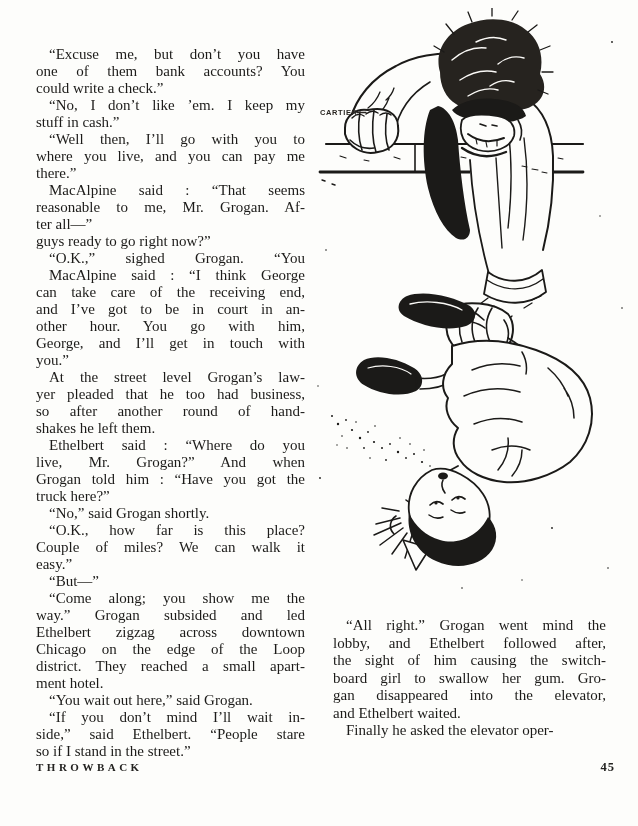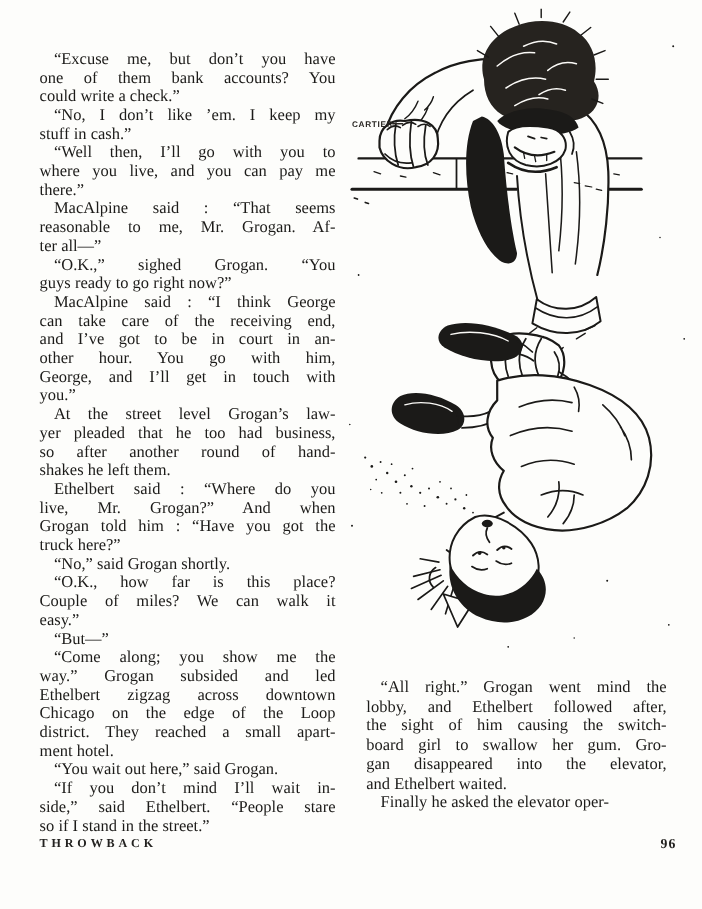--- a/index.html
+++ b/index.html
@@ -63,22 +63,22 @@
         <span class="tline tfirst">“Well then, I’ll go with you to</span>
         <span class="tline">where you live, and you can pay me</span>
         <span class="tline tlast">there.”</span>
       </p>
       <p class="para">
         <span class="tline tfirst">MacAlpine said : “That seems</span>
         <span class="tline">reasonable to me, Mr. Grogan.  Af-</span>
         <span class="tline tlast">ter all—”</span>
       </p>
       <p class="para">
+        <span class="tline tlast">guys ready to go right now?”</span>
         <span class="tline tfirst">“O.K.,” sighed Grogan.  “You</span>
-        <span class="tline tlast">guys ready to go right now?”</span>
       </p>
       <p class="para">
         <span class="tline tfirst">MacAlpine said : “I think George</span>
         <span class="tline">can take care of the receiving end,</span>
         <span class="tline">and I’ve got to be in court in an-</span>
         <span class="tline">other hour.  You go with him,</span>
         <span class="tline">George, and I’ll get in touch with</span>
         <span class="tline tlast">you.”</span>
       </p>
       <p class="para">
@@ -271,15 +271,15 @@
         <span class="tline">board girl to swallow her gum.  Gro-</span>
         <span class="tline">gan disappeared into the elevator,</span>
         <span class="tline tlast">and Ethelbert waited.</span>
       </p>
       <p class="para">
         <span class="tline tfirst tlast">Finally he asked the elevator oper-</span>
       </p>
     </div>
 
   <div class="footer-title">THROWBACK</div>
-  <div class="page-number">96</div>
+  <div class="page-number">45</div>
 
 </div>
 
 </body></html>

